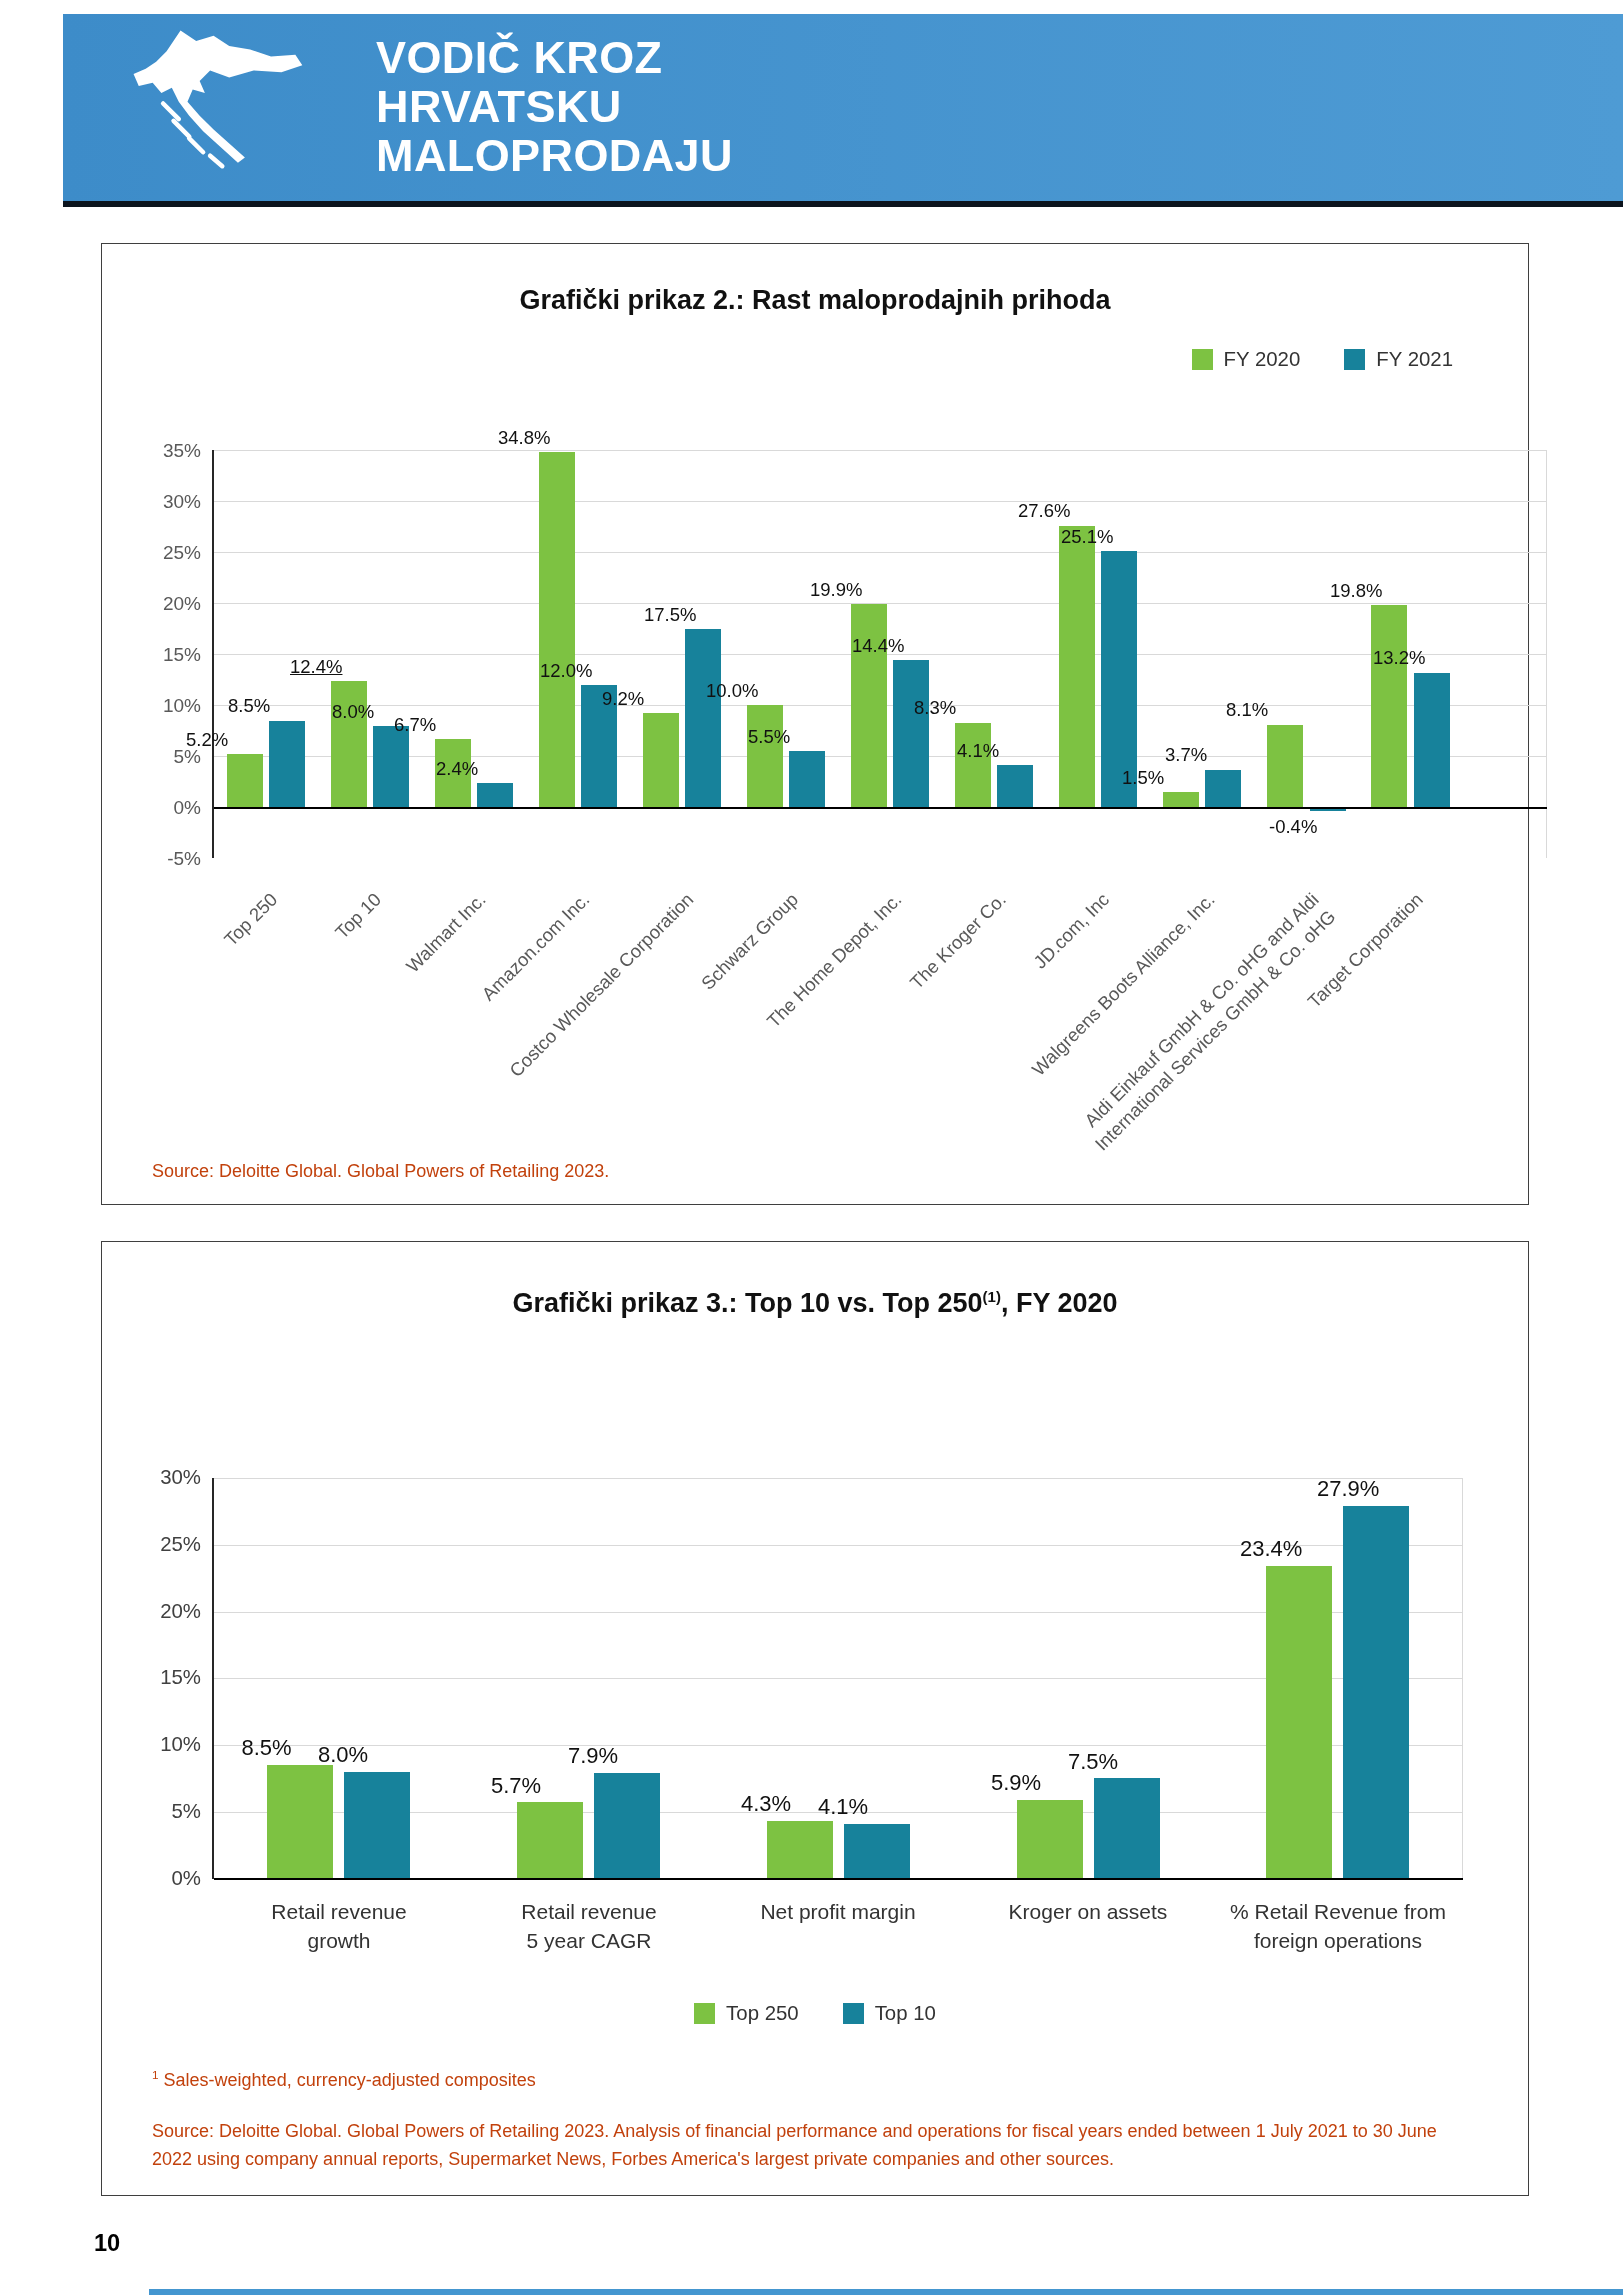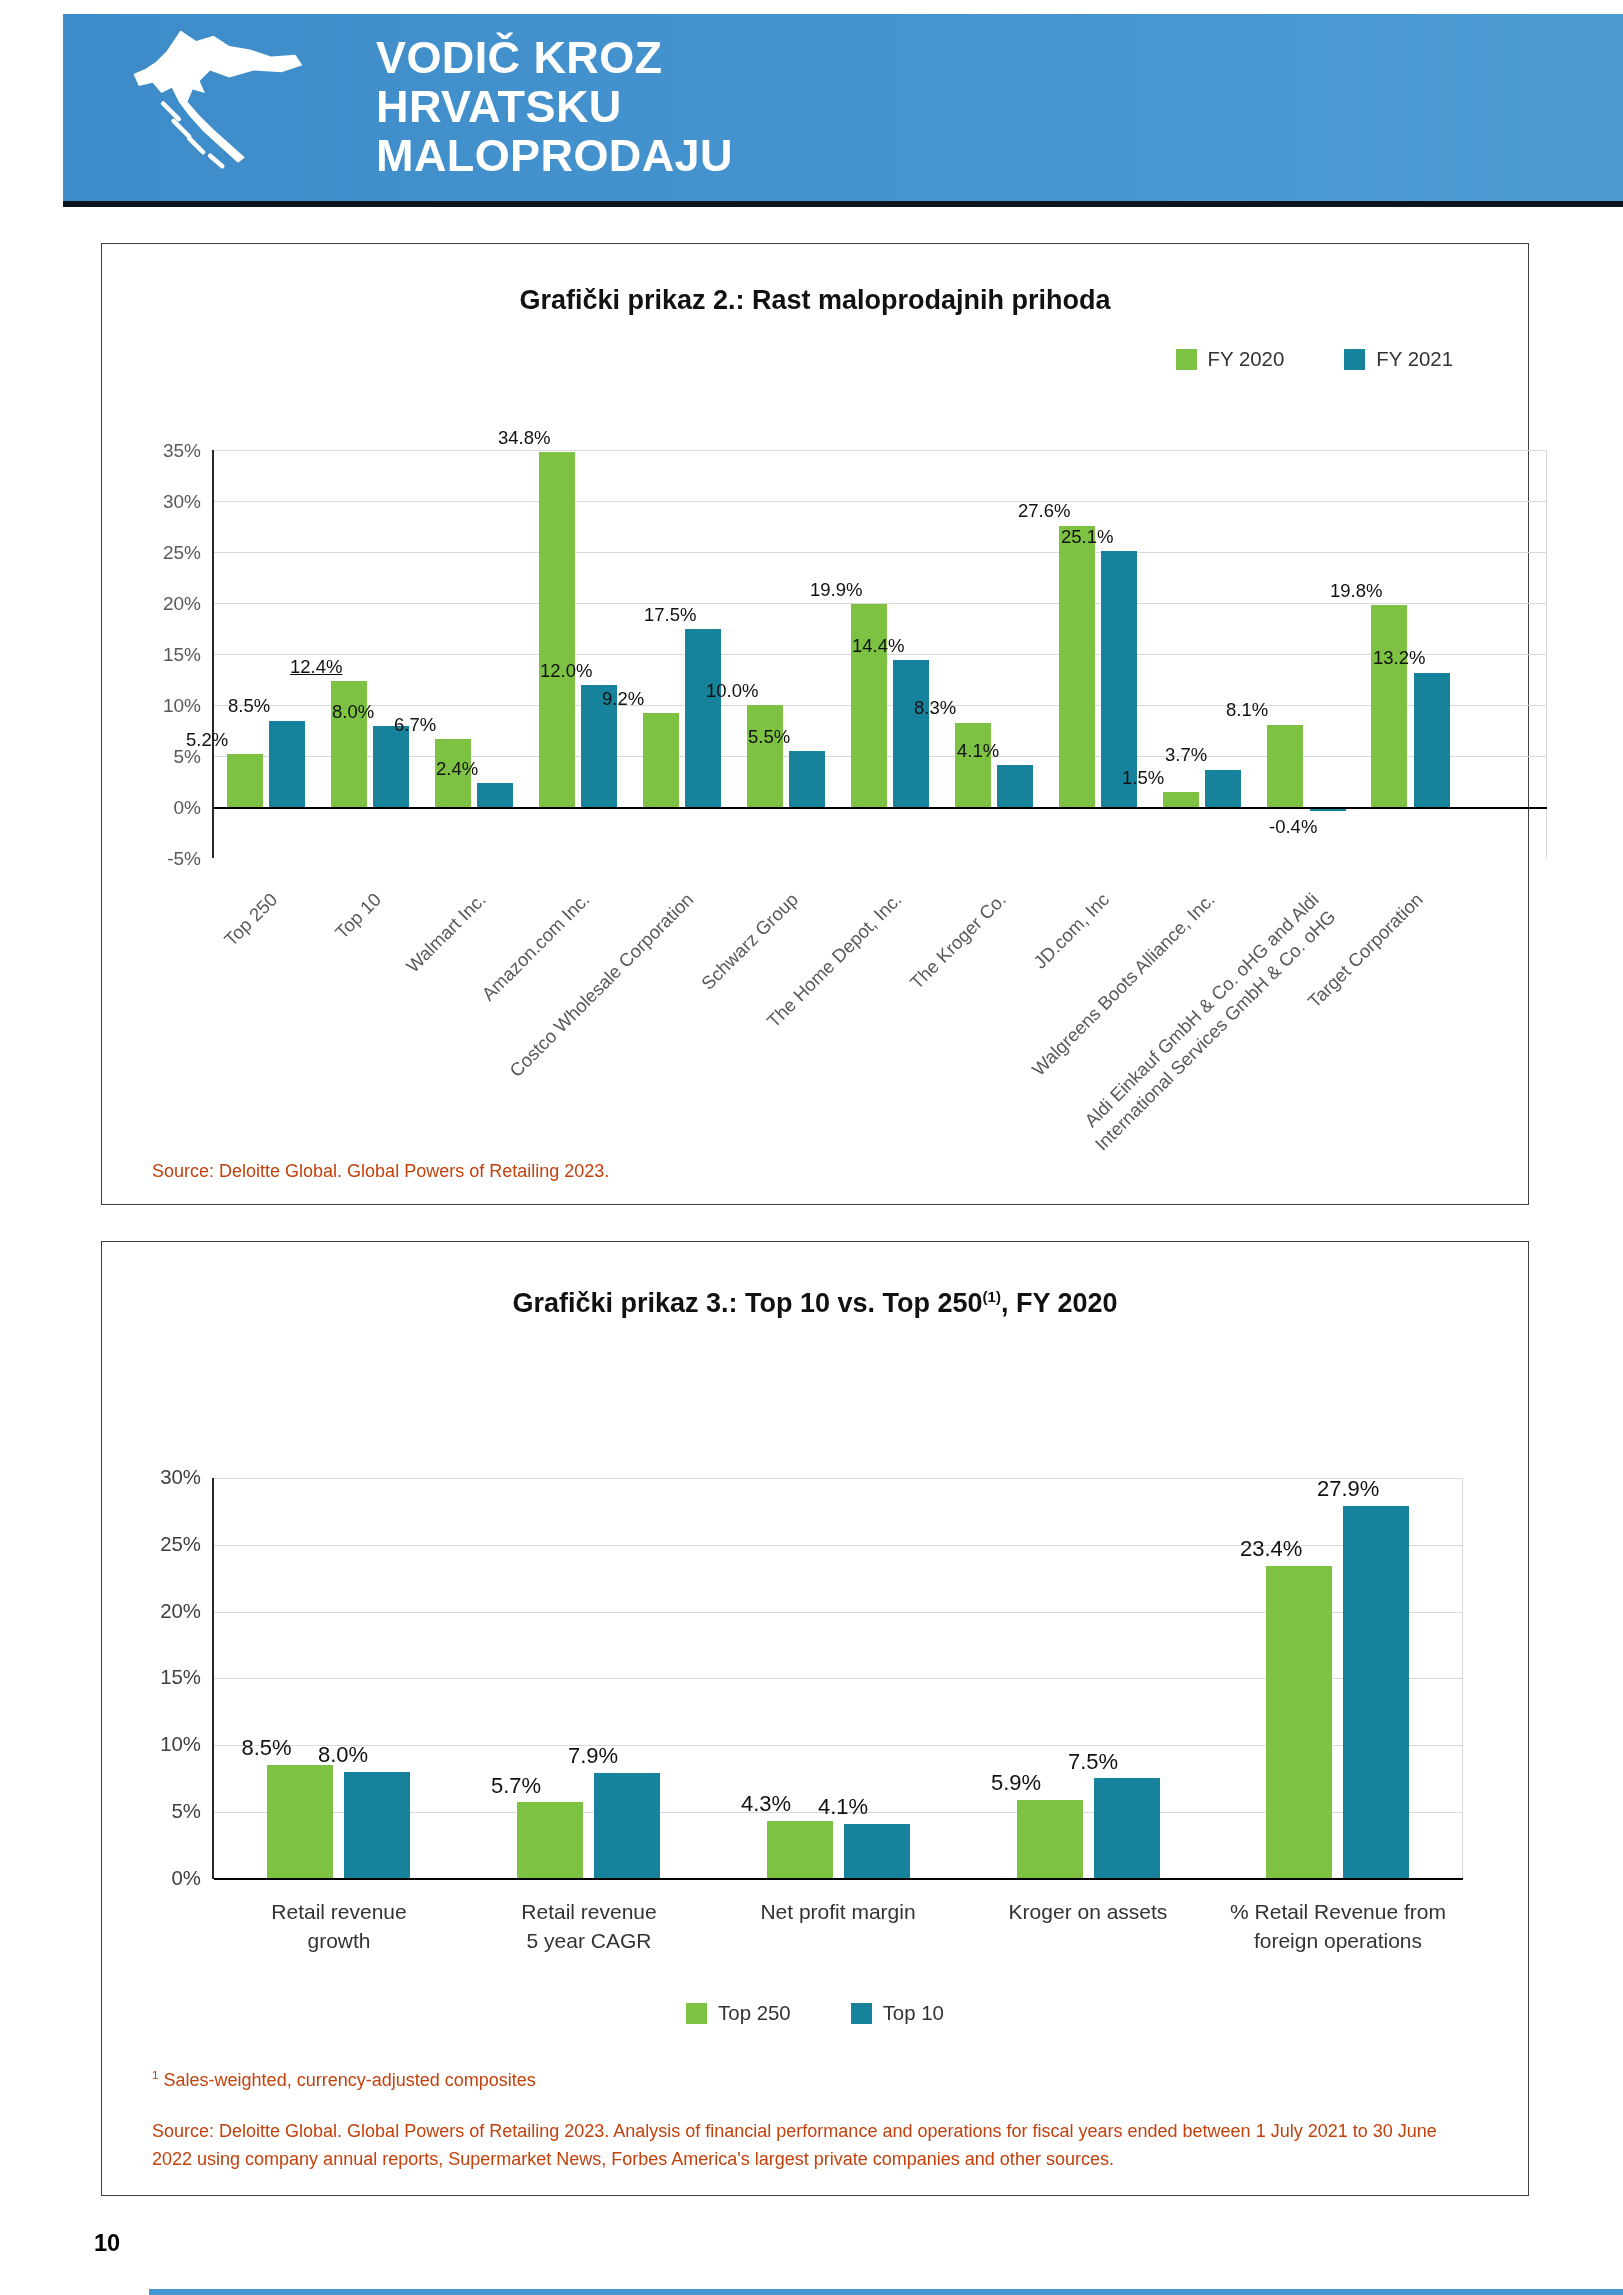--- a/index.html
+++ b/index.html
@@ -16,21 +16,21 @@
     font-size:45px;line-height:1.08;letter-spacing:0.4px;}
   
   .chart-box{position:absolute;left:101px;width:1426px;border:1.6px solid #3f3f3f;background:#fff;}
   #box1{top:243px;height:960px;}
   #box2{top:1241px;height:953px;}
   .chart-title{position:absolute;left:0;right:0;text-align:center;font-weight:700;font-size:27px;color:#111;}
   #box1 .chart-title{top:41px;}
   #box2 .chart-title{top:46px;}
   .chart-title sup{font-size:15px;}
   
-  .legend{position:absolute;display:flex;gap:60px;align-items:center;}
+  .legend{position:absolute;display:flex;gap:44px;align-items:center;}
   #legend1{right:75px;top:104px;}
   #legend2{left:0;right:0;top:760px;justify-content:center;}
   .legend-item{display:flex;align-items:center;gap:11px;font-size:20.4px;color:#333;}
   .swatch{width:21px;height:21px;display:inline-block;}
   
   .plot{position:absolute;}
   #plot1{left:112px;top:206px;width:1333px;height:408px;}
   #plot2{left:112px;top:236px;width:1249px;height:401px;}
   .yaxis-line{position:absolute;left:-1.6px;top:0;bottom:0;width:1.6px;background:#262626;}
   .rborder{position:absolute;right:0;top:0;bottom:0;width:0.8px;background:#d9d9d9;}

